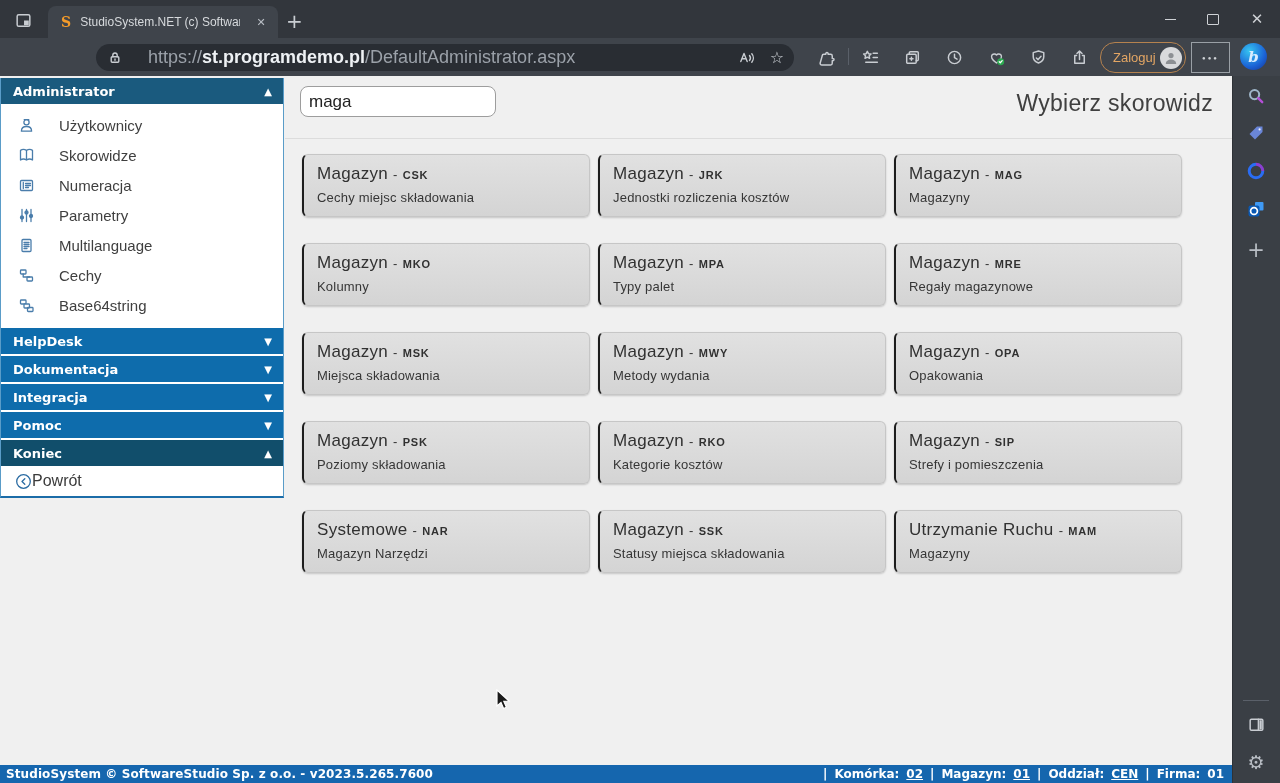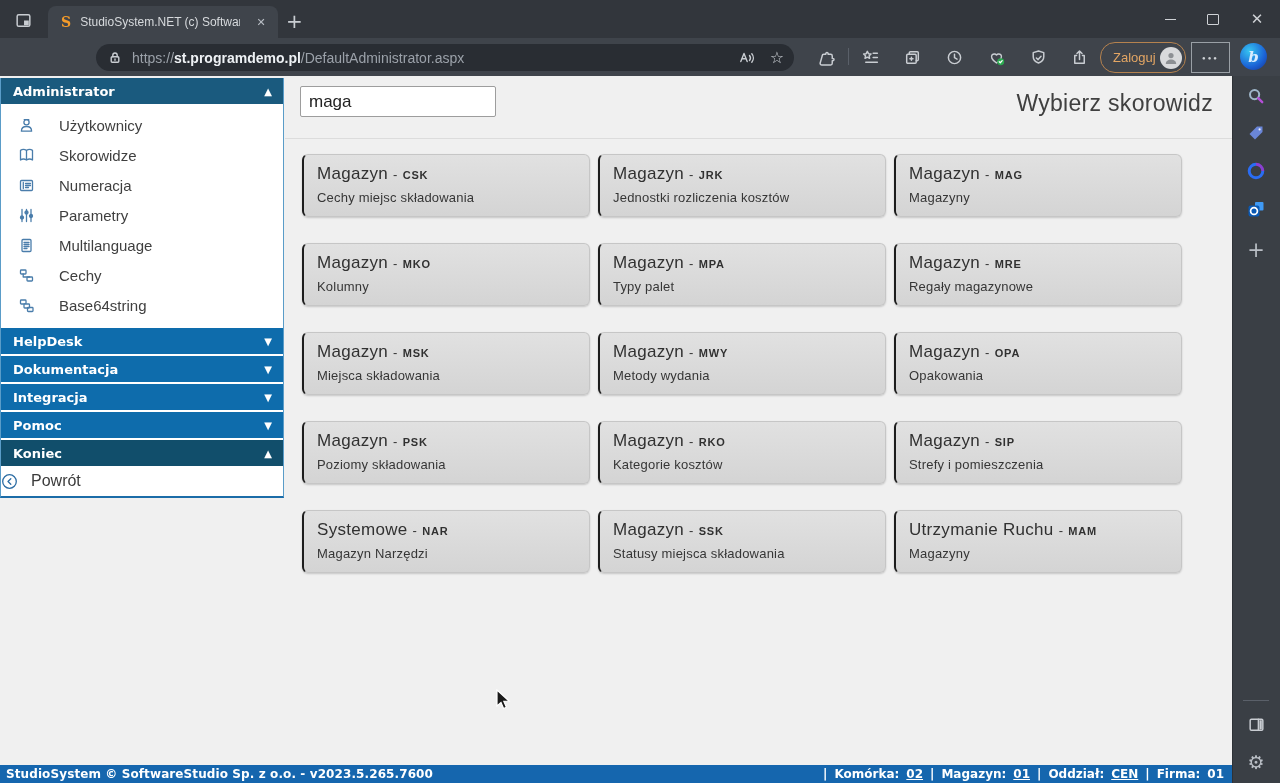--- a/index.html
+++ b/index.html
@@ -19,21 +19,21 @@
   .newtab{position:absolute;left:286px;top:12px;color:#c9cdd2;font-size:18px;line-height:18px;cursor:pointer}
   .wc{position:absolute;top:0;width:46px;height:38px;display:flex;align-items:center;justify-content:center;cursor:pointer}
   .wc-min span{display:block;width:11px;height:0;border-top:1.4px solid #cfd2d6}
   .wc-max span{display:block;width:10px;height:9px;border:1.4px solid #cfd2d6;border-radius:1px}
   .wc-close{color:#cfd2d6;font-size:15px}
 
   .toolbar{position:absolute;left:0;top:38px;width:1280px;height:38px;background:#3f444b}
   .tbtn{position:absolute;top:47px;width:20px;height:20px;display:flex;align-items:center;justify-content:center;cursor:pointer}
   .urlpill{position:absolute;left:96px;top:44px;width:698px;height:27px;border-radius:14px;background:#292d33;
            display:flex;align-items:center;padding:0 10px 0 12px;box-sizing:border-box;cursor:text}
-  .url{font-size:14px;color:#9ba1a9;white-space:nowrap;margin-left:10px}
+  .url{font-size:18px;color:#9ba1a9;white-space:nowrap;margin-left:26px}
   .url b{color:#eef1f4;font-weight:bold}
   .pill-right{margin-left:auto;display:flex;align-items:center;gap:14px}
   .glyph{color:#c9cdd2;font-size:15px;cursor:pointer;font-family:"DejaVu Sans",sans-serif}
   .tdivider{position:absolute;left:848px;top:48px;width:0;height:17px;border-left:1px solid #5a6069}
   .login{position:absolute;left:1100px;top:42px;width:84px;height:29px;border:1px solid #b5824e;border-radius:15px;
          display:flex;align-items:center;cursor:pointer}
   .login-label{color:#e3a664;font-size:13px;margin-left:12px}
   .avatar{margin-left:auto;margin-right:3px;width:22px;height:22px;border-radius:50%;background:#d9dadc;display:flex;align-items:center;justify-content:center}
   .morebox{position:absolute;left:1191px;top:42px;width:37px;height:29px;border:1px solid #9aa0a6;display:flex;align-items:center;justify-content:center;cursor:pointer}
   .morebox span{color:#cfd2d6;font-size:11px;letter-spacing:1px}
@@ -54,24 +54,24 @@
        color:#fff;font-weight:bold;font-size:13px;cursor:pointer;font-family:"DejaVu Sans",sans-serif}
   .sec .chev{font-size:10px}
   .sec+.sec{margin-top:2px}
   .sec-dark{background:#1a5a7e}
   .sec-blue{background:#0e6cac;margin-top:2px}
   .sec-end{background:#114e6b;margin-top:2px}
   .menu{padding:6px 0}
   .menu-item{height:30px;display:flex;align-items:center;padding-left:17px;gap:24px;font-size:15px;color:#3f3f3f;cursor:pointer}
   .mi-icon{width:17px;height:17px;flex:0 0 17px}
   .blue-ico{stroke:#4a7dab;fill:none;stroke-width:1.3;stroke-linecap:round;stroke-linejoin:round}
-  .return-row{height:30px;display:flex;align-items:center;gap:13px;font-size:16px;color:#3b3b3b;cursor:pointer;background:#fff}
+  .return-row{height:30px;display:flex;align-items:center;padding-left:14px;font-size:16px;color:#3b3b3b;cursor:pointer;background:#fff}
 
   
-  .search{position:absolute;left:300px;top:86px;width:196px;height:31px;border:1px solid #9d9d9d;border-radius:2px;
+  .search{position:absolute;left:300px;top:86px;width:196px;height:31px;border:1px solid #9d9d9d;border-radius:8px;
           box-sizing:border-box;font-size:17px;color:#222;padding:0 8px;background:#fff;font-family:"Liberation Sans",sans-serif}
   .pagetitle{position:absolute;top:90px;right:67px;font-size:23px;color:#404040;letter-spacing:.3px}
   .hdiv{position:absolute;left:285px;top:138px;width:947px;border-top:1px solid #dcdcdc}
   .grid{position:absolute;left:302px;top:154px;display:grid;grid-template-columns:repeat(3,288px);gap:26px 8px}
   .card{width:288px;height:63px;border-radius:6px;background:linear-gradient(180deg,#e1e1e1,#d4d4d4);
         border:1px solid #c6c6c6;border-left:2px solid #1d1d1d;box-shadow:0 1px 2px rgba(0,0,0,.18);
         padding:9px 14px 0 13px;box-sizing:border-box;cursor:pointer}
   .card-title{font-size:17px;color:#313131;letter-spacing:.3px;white-space:nowrap}
   .card-sep{font-size:13px;margin:0 5px;color:#313131}
   .card-code{font-size:11px;letter-spacing:.8px;color:#313131;font-weight:bold}

